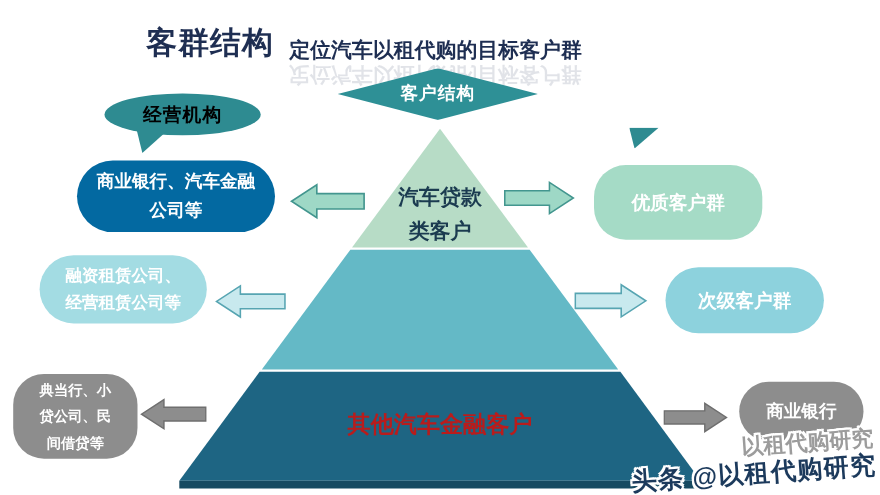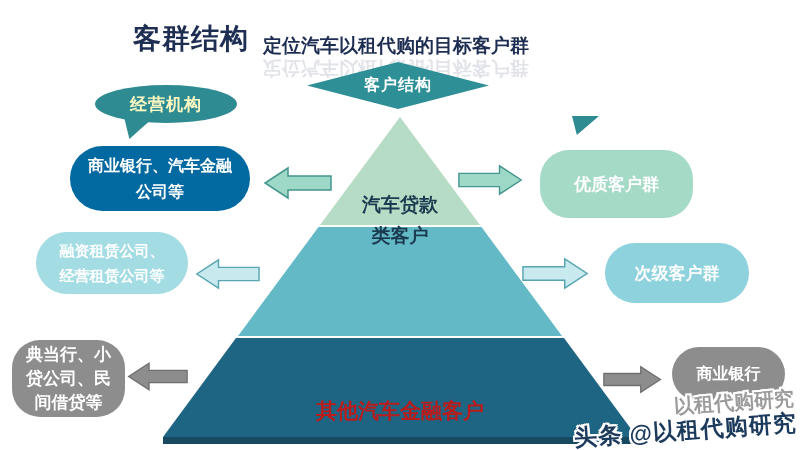--- a/index.html
+++ b/index.html
@@ -21,43 +21,43 @@
   }
   
   .diamond{
     position:absolute;left:307px;top:62px;width:182px;height:47px;background:#2e9096;
     clip-path:polygon(50% 0,100% 50%,50% 100%,0 50%);
     display:flex;align-items:center;justify-content:center;
     color:#fff;font-size:16px;font-weight:700;letter-spacing:1px;
   }
   
   .pyramid-svg{position:absolute;left:150px;top:110px;}
-  .tier-label{position:absolute;text-align:center;font-weight:700;margin-top:25px;}
+  .tier-label{position:absolute;text-align:center;font-weight:700;}
   .tier1-label{left:330px;top:164px;width:140px;font-size:19px;line-height:31px;color:#1b3b50;font-weight:600;}
   .tier2-label{left:290px;top:267px;width:220px;font-size:22px;color:#143a52;}
   .tier3-label{left:298px;top:372px;width:204px;font-size:21px;color:#b91c1c;}
   
   .bubble{
-    position:absolute;border-radius:50%;background:#2e8b91;color:#fef9c3;
+    position:absolute;border-radius:50%;background:#2e8b91;color:#000000;
     display:flex;align-items:center;justify-content:center;
     font-size:17px;font-weight:700;letter-spacing:1px;
   }
   .bubble-left{left:95px;top:85px;width:142px;height:38px;}
   .bubble-right{left:546px;top:85px;width:140px;height:36px;}
   .bubble-tail{position:absolute;background:#2e8b91;clip-path:polygon(0 0,100% 0,18% 100%);}
   .tail-left{left:124px;top:117px;width:30px;height:22px;}
   .tail-right{left:572px;top:116px;width:27px;height:19px;}
   
   .rbox{
     position:absolute;color:#fff;display:flex;flex-direction:column;
     align-items:center;justify-content:center;text-align:center;font-weight:600;
   }
   .box-l1{left:70px;top:146px;width:180px;height:65px;border-radius:33px;background:#0369a1;font-size:16px;line-height:26px;}
   .box-l2{left:36px;top:232px;width:152px;height:62px;border-radius:31px;background:#a3dce3;font-size:15px;line-height:25px;}
-  .box-l3{left:12px;top:340px;width:113px;height:77px;border-radius:28px;background:#8d8d8d;font-size:17px;line-height:24px;}
+  .box-l3{left:12px;top:340px;width:113px;height:77px;border-radius:28px;background:#8d8d8d;font-size:13px;line-height:24px;}
   .box-r1{left:540px;top:150px;width:153px;height:68px;border-radius:29px;background:#a5dbc6;font-size:17px;}
   .box-r2{left:605px;top:243px;width:144px;height:60px;border-radius:30px;background:#8dd2dd;font-size:17px;}
   .box-r3{left:672px;top:347px;width:113px;height:54px;border-radius:27px;background:#8d8d8d;font-size:16px;}
   
   .arrow{position:absolute;}
   .arrow-seafoam polygon{stroke:#43968f;stroke-width:1.5;}
   .arrow-cyan polygon{stroke:#57a5b2;stroke-width:1.5;}
   .arrow-gray polygon{stroke:#6f6f6f;stroke-width:1.5;}
   .a1{left:262px;top:164px;}
   .a2{left:455px;top:163px;}

